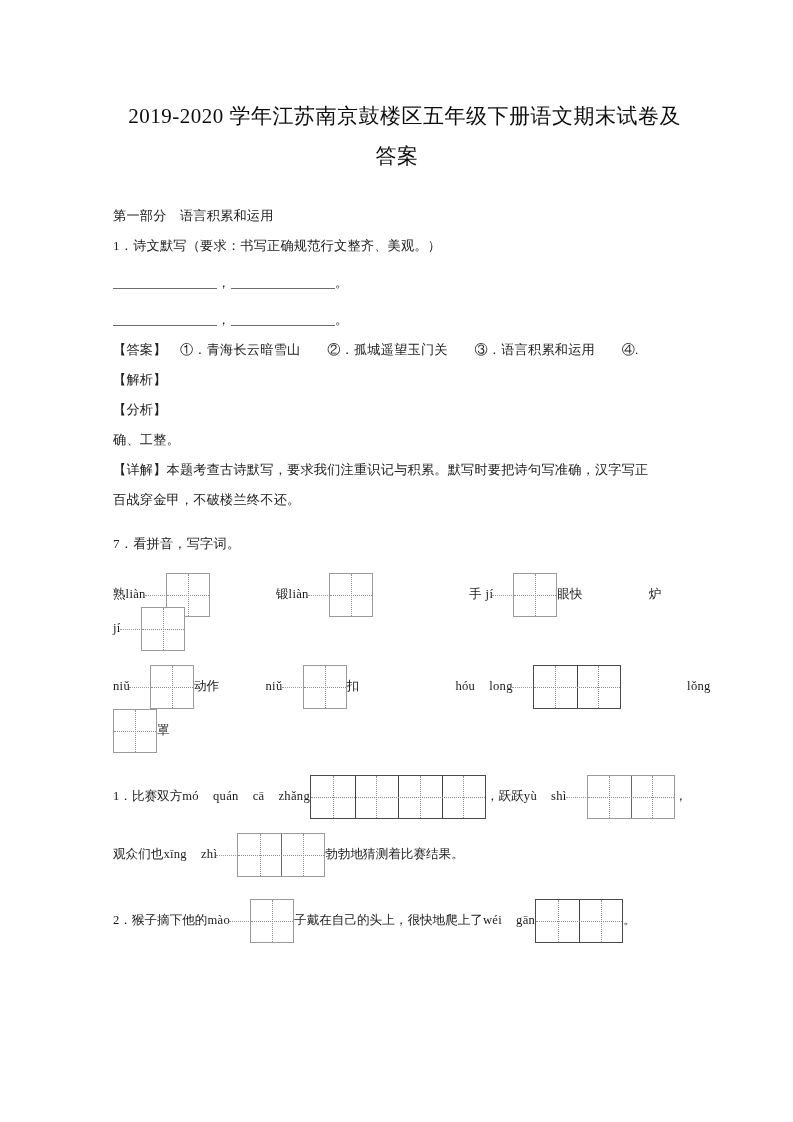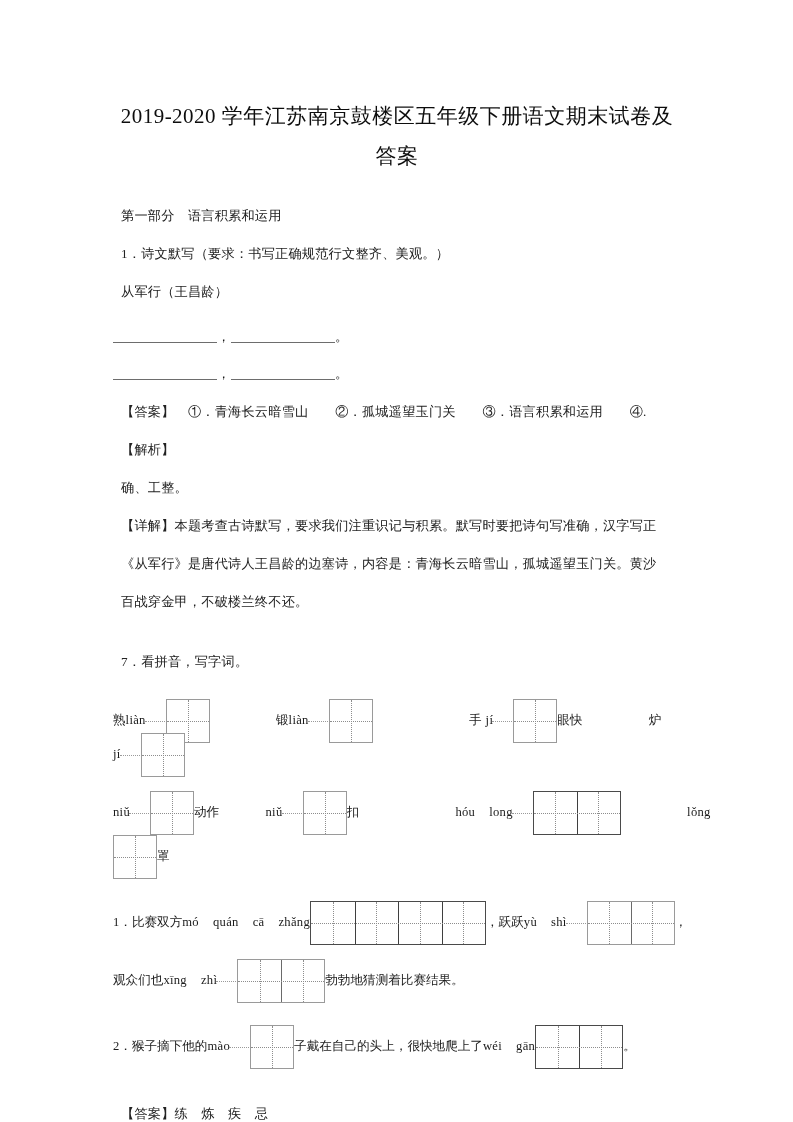--- a/index.html
+++ b/index.html
@@ -28,28 +28,28 @@
 
   
   .doc-title {
     font-size: 21px;
     line-height: 40px;
     text-align: center;
     letter-spacing: 0.5px;
     margin-top: 96px;
     color: #0d0d0d;
   }
-  .doc-title .line1 { display: block; text-align: center; }
+  .doc-title .line1 { display: block; text-align: right; }
   .doc-title .line2 { display: block; text-align: center; }
 
   
   .para {
     font-size: 13.2px;
     line-height: 30px;
-    margin: 8px;
+    margin: 0;
     color: #222;
     letter-spacing: 0.2px;
   }
   .para.section-head { margin-top: 18px; }
 
   .sec-gap-sm { height: 7px; }
   .sec-gap-md { height: 14px; }
   .sec-gap-lg { height: 22px; }
 
   
@@ -153,39 +153,38 @@
     <div class="doc-title">
       <span class="line1">2019-2020 学年江苏南京鼓楼区五年级下册语文期末试卷及</span>
       <span class="line2">答案</span>
     </div>
 
     <div class="sec-gap-sm"></div>
 
     <p class="para section-head">第一部分　语言积累和运用</p>
 
     <p class="para">1．诗文默写（要求：书写正确规范行文整齐、美观。）</p>
-    <p class="para">从军行（王昌龄）</p>
 
     <div class="sec-gap-sm"></div>
 
     <div class="blank-row">
       <span class="blank-line"></span><span class="punct">，</span><span class="blank-line"></span><span class="punct">。</span>
     </div>
 
     <div class="sec-gap-sm"></div>
 
     <div class="blank-row">
       <span class="blank-line"></span><span class="punct">，</span><span class="blank-line"></span><span class="punct">。</span>
     </div>
 
     <p class="para">【答案】　①．青海长云暗雪山　　②．孤城遥望玉门关　　③．语言积累和运用　　④.</p>
     <p class="para">【解析】</p>
+    <p class="para">【分析】</p>
     <p class="para">确、工整。</p>
     <p class="para">【详解】本题考查古诗默写，要求我们注重识记与积累。默写时要把诗句写准确，汉字写正</p>
-    <p class="para">《从军行》是唐代诗人王昌龄的边塞诗，内容是：青海长云暗雪山，孤城遥望玉门关。黄沙</p>
     <p class="para">百战穿金甲，不破楼兰终不还。</p>
 
     <div class="sec-gap-md"></div>
 
     <p class="para">7．看拼音，写字词。</p>
 
     <div class="sec-gap-md"></div>
 
     <div class="pin-row" style="height:26px;">
       <span class="hz">熟</span><span class="py">liàn</span><span class="leader"></span><span class="tzg w1"><span class="vdot" style="left:50%"></span><span class="hdot"></span></span>
@@ -230,17 +229,16 @@
     </div>
 
     <div class="sec-gap-lg"></div>
 
     <div class="pin-row" style="height:44px;">
       <span class="hz">2．猴子摘下他的</span><span class="py">mào</span><span class="leader"></span><span class="tzg w1"><span class="vdot" style="left:50%"></span><span class="hdot"></span></span><span class="hz">子戴在自己的头上，很快地爬上了</span><span class="py">wéi</span><span class="sp14"></span><span class="py">gān</span><span class="tzg w2 dark"><span class="vdot" style="left:25%"></span><span class="vsep" style="left:50%"></span><span class="vdot" style="left:75%"></span><span class="hdot"></span></span><span class="hz">。</span>
     </div>
 
     <div class="sec-gap-lg"></div>
 
-    <p class="para">【答案】练　炼　疾　忌</p>
 
   </div>
 
 </div>
 
 </body></html>

